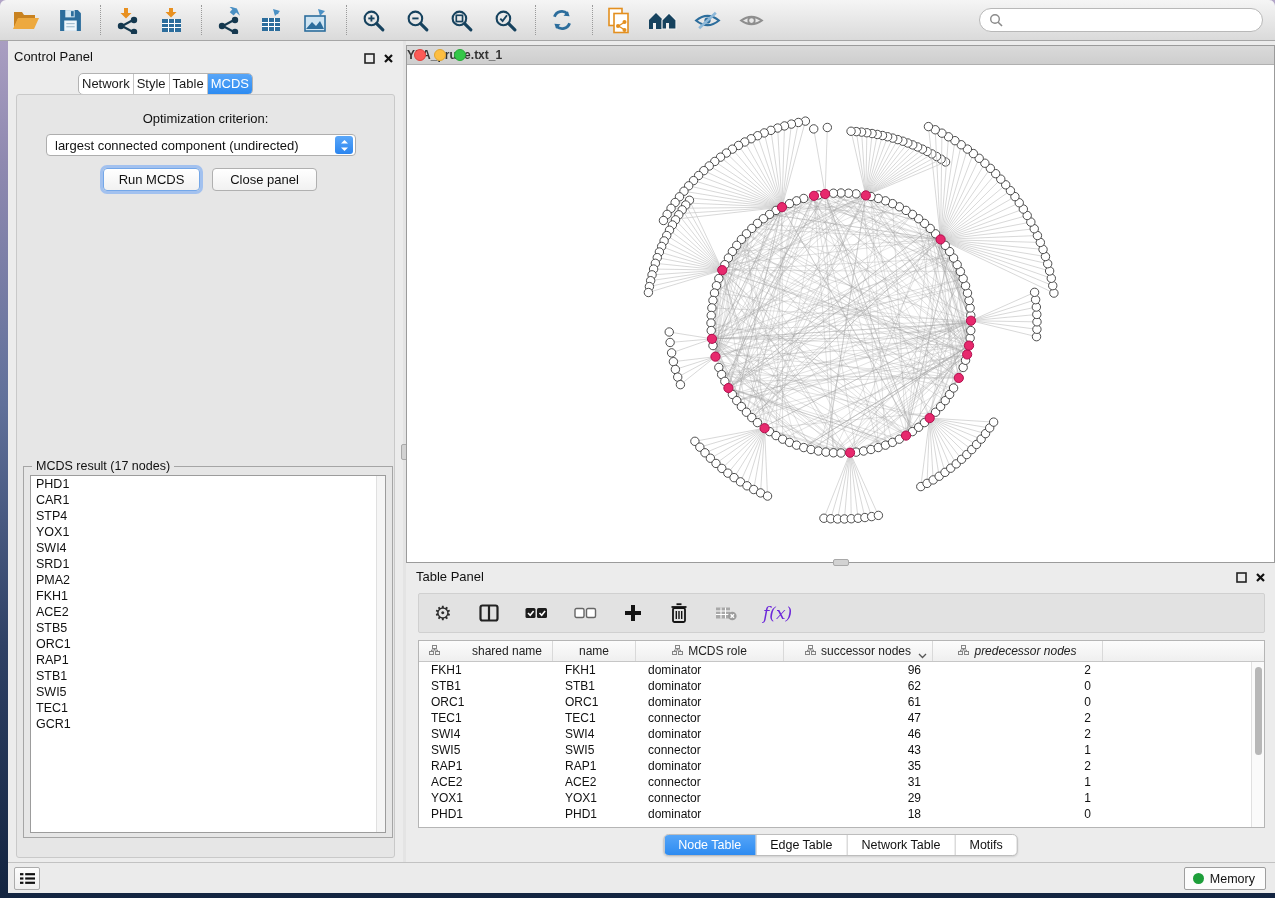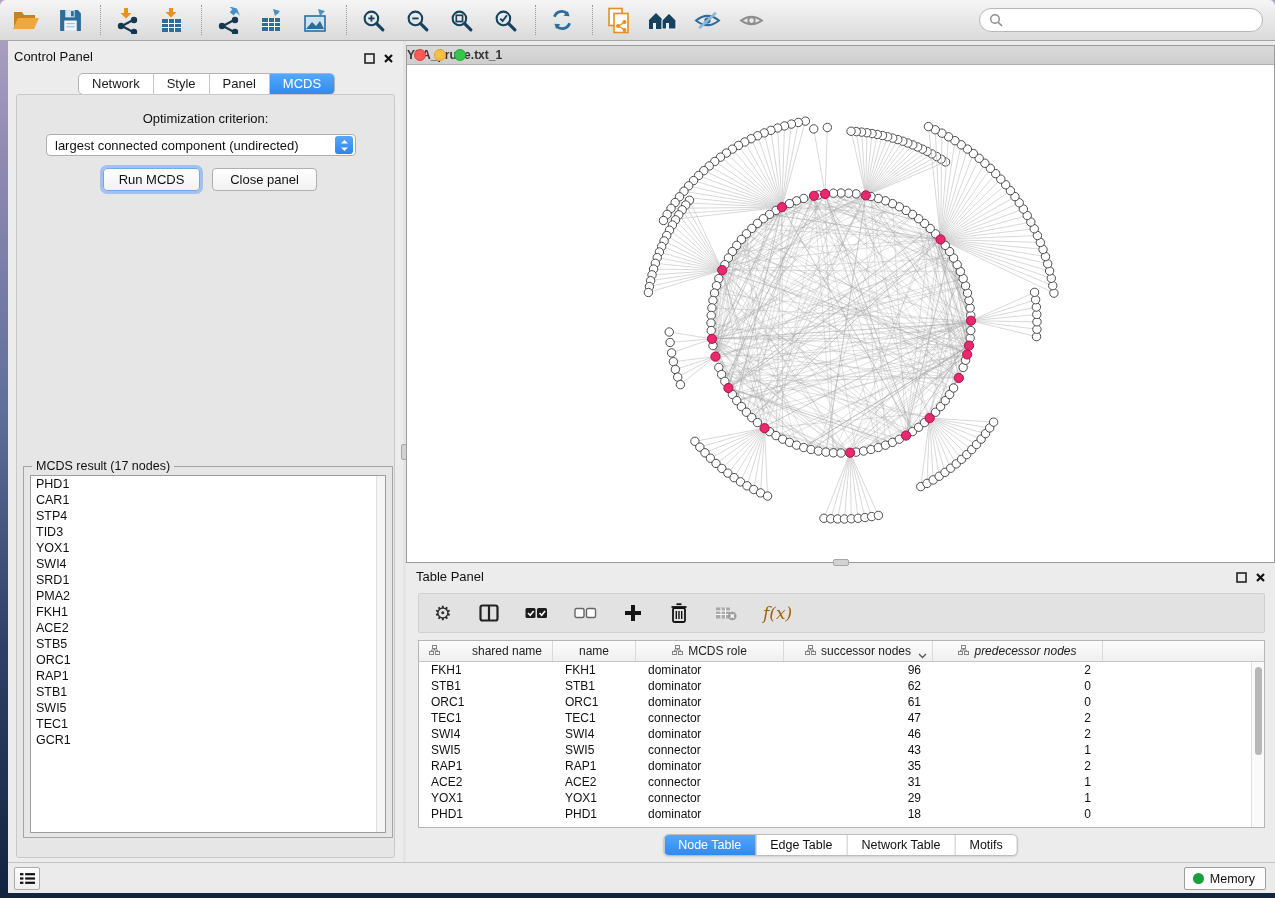--- a/index.html
+++ b/index.html
@@ -16,21 +16,21 @@
   .search input{border:none;outline:none;flex:1;font-size:12px;background:transparent}
 
   .app{position:absolute;left:8px;top:41px;right:0;bottom:5px;background:#ececec}
 
   
   .cpanel{position:absolute;left:0;top:0;width:395px;bottom:31px}
   .panel-title{position:absolute;left:6px;top:8px;font-size:13px;color:#111}
   .win-ctl{position:absolute;top:11px;width:12px;height:12px;display:flex;align-items:center;justify-content:center}
   .seg-tabs{position:absolute;left:70px;top:32px;display:flex;height:22px;background:#fff;
     border:1px solid #b3b3b3;border-radius:5px;overflow:hidden}
-  .seg-tab{padding:2px 13px;font-size:13px;line-height:16px;color:#1a1a1a;border-right:1px solid #c6c6c6}
+  .seg-tab{padding:2px 3px;font-size:13px;line-height:16px;color:#1a1a1a;border-right:1px solid #c6c6c6}
   .seg-tab:last-child{border-right:none}
   .seg-tab.active{background:linear-gradient(#58a6f8,#2d8bf1);color:#fff}
   .cbox{position:absolute;left:8px;right:8px;top:53px;bottom:4px;background:#e6e6e6;
     border:1px solid #c9c9c9;border-radius:3px}
   .crit-label{position:absolute;left:0;right:0;top:16px;text-align:center;font-size:13px;color:#111}
   .popup{position:absolute;left:29px;top:39px;width:310px;height:22px;background:#fff;
     border:1px solid #aeaeae;border-radius:4px;display:flex;align-items:center;font-size:13px;
     padding-left:8px;color:#111}
   .stepper{margin-left:auto;margin-right:2px;width:18px;height:18px;border-radius:3px;
     background:linear-gradient(#5aa7f9,#2b85ef);display:flex;align-items:center;justify-content:center}
@@ -257,21 +257,21 @@
         </svg>
     </div>
     <div class="win-ctl" style="right:9px">
       <svg width="11" height="11">
           <path d="M2 2l7 7M9 2L2 9" stroke="#111" stroke-width="2.2"></path>
         </svg>
     </div>
     <div class="seg-tabs">
         <div class="seg-tab">Network</div>
         <div class="seg-tab">Style</div>
-        <div class="seg-tab">Panel</div>
+        <div class="seg-tab">Table</div>
         <div class="seg-tab active">MCDS</div>
       </div>
     <div class="cbox">
       <div class="crit-label">Optimization criterion:</div>
       <div class="popup">
         <span>largest connected component (undirected)</span>
         <span class="stepper">
           <svg width="9" height="13" viewBox="0 0 9 13">
               <path d="M4.5 1L8 4.6H1z" fill="#fff"></path>
               <path d="M4.5 12L1 8.4h7z" fill="#fff"></path>
@@ -282,21 +282,20 @@
         <div class="mac-btn focused" style="left:86px;width:97px">Run MCDS</div>
         <div class="mac-btn" style="left:195px;width:105px">Close panel</div>
       </div>
       <div class="groupbox">
         <span class="legend">MCDS result (17 nodes)</span>
         <div class="mcds-list">
           <div>
               <div class="mcds-item">PHD1</div>
               <div class="mcds-item">CAR1</div>
               <div class="mcds-item">STP4</div>
-              <div class="mcds-item">TID3</div>
               <div class="mcds-item">YOX1</div>
               <div class="mcds-item">SWI4</div>
               <div class="mcds-item">SRD1</div>
               <div class="mcds-item">PMA2</div>
               <div class="mcds-item">FKH1</div>
               <div class="mcds-item">ACE2</div>
               <div class="mcds-item">STB5</div>
               <div class="mcds-item">ORC1</div>
               <div class="mcds-item">RAP1</div>
               <div class="mcds-item">STB1</div>
@@ -1125,21 +1124,21 @@
             <g stroke="#fff">
               <line x1="1" y1="6" x2="15" y2="6"></line>
               <line x1="1" y1="9.5" x2="15" y2="9.5"></line>
               <line x1="6" y1="2.5" x2="6" y2="13.5"></line>
               <line x1="10.5" y1="2.5" x2="10.5" y2="13.5"></line>
             </g>
             <circle cx="17.3" cy="11" r="4.3" fill="#9c9c9c"></circle>
             <path d="M15.6 9.3l3.4 3.4M19 9.3l-3.4 3.4" stroke="#fff" stroke-width="1.4"></path>
           </svg>
       </span>
-      <span class="t-tool" style="font-family:'DejaVu Serif','Liberation Serif',serif;font-style:italic;color:#a16207;font-size:17px">f(x)</span>
+      <span class="t-tool" style="font-family:'DejaVu Serif','Liberation Serif',serif;font-style:italic;color:#6d28d9;font-size:17px">f(x)</span>
     </div>
 
     <div class="tbl">
       <div class="tbl-head">
           <div class="th" style="width: 134px; gap: 32px;">
             <span><svg width="11" height="10" viewBox="0 0 11 10">
                 <rect x="3.5" y="0.5" width="4" height="3" fill="none" stroke="#858585"></rect>
                 <rect x="0.5" y="6.5" width="4" height="3" fill="none" stroke="#858585"></rect>
                 <rect x="6.5" y="6.5" width="4" height="3" fill="none" stroke="#858585"></rect>
                 <path d="M5.5 3.5V5M2.5 6.5V5h6v1.5" stroke="#858585" fill="none"></path>

